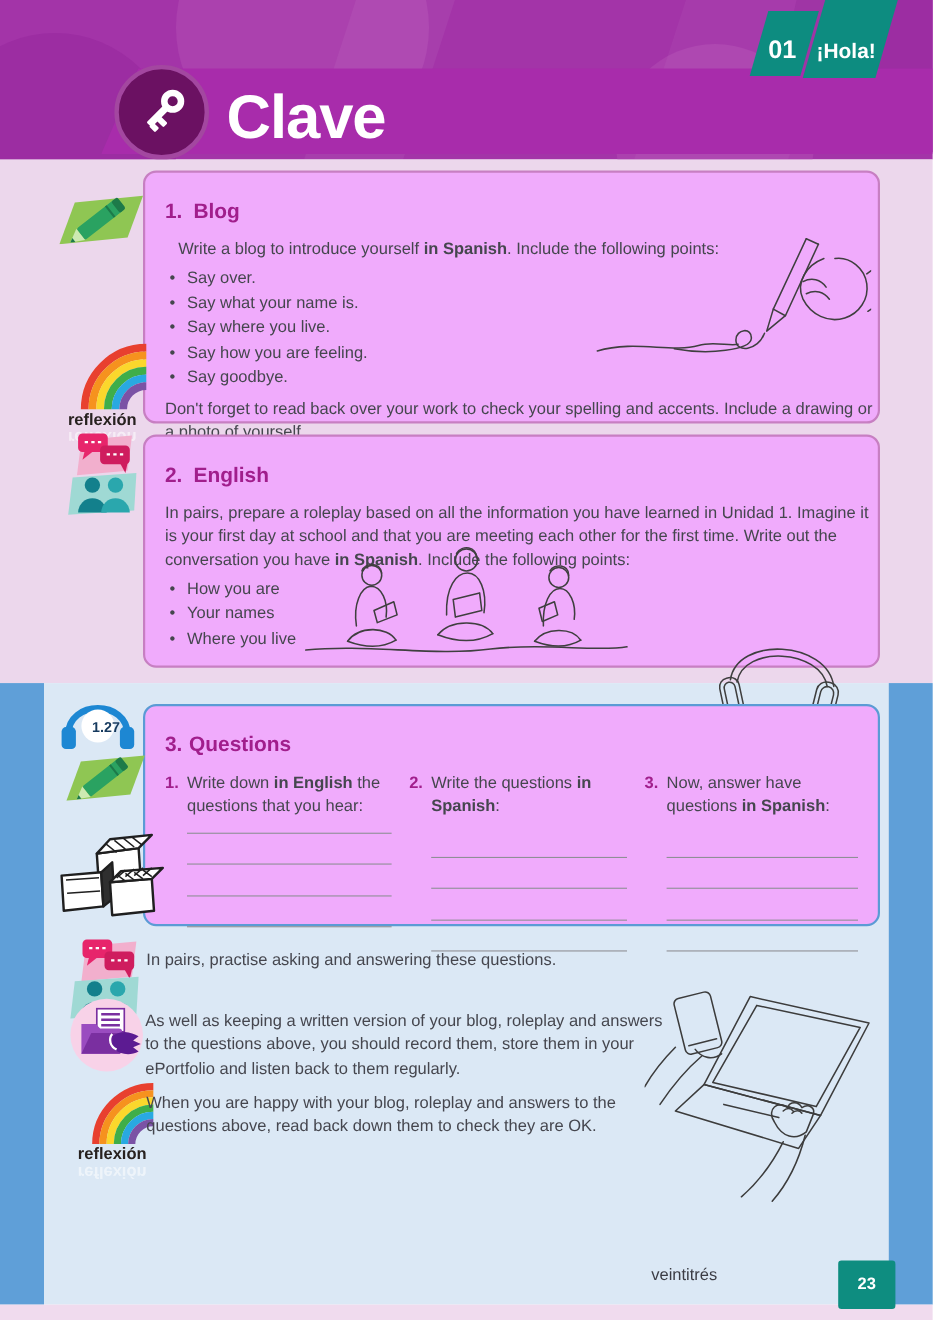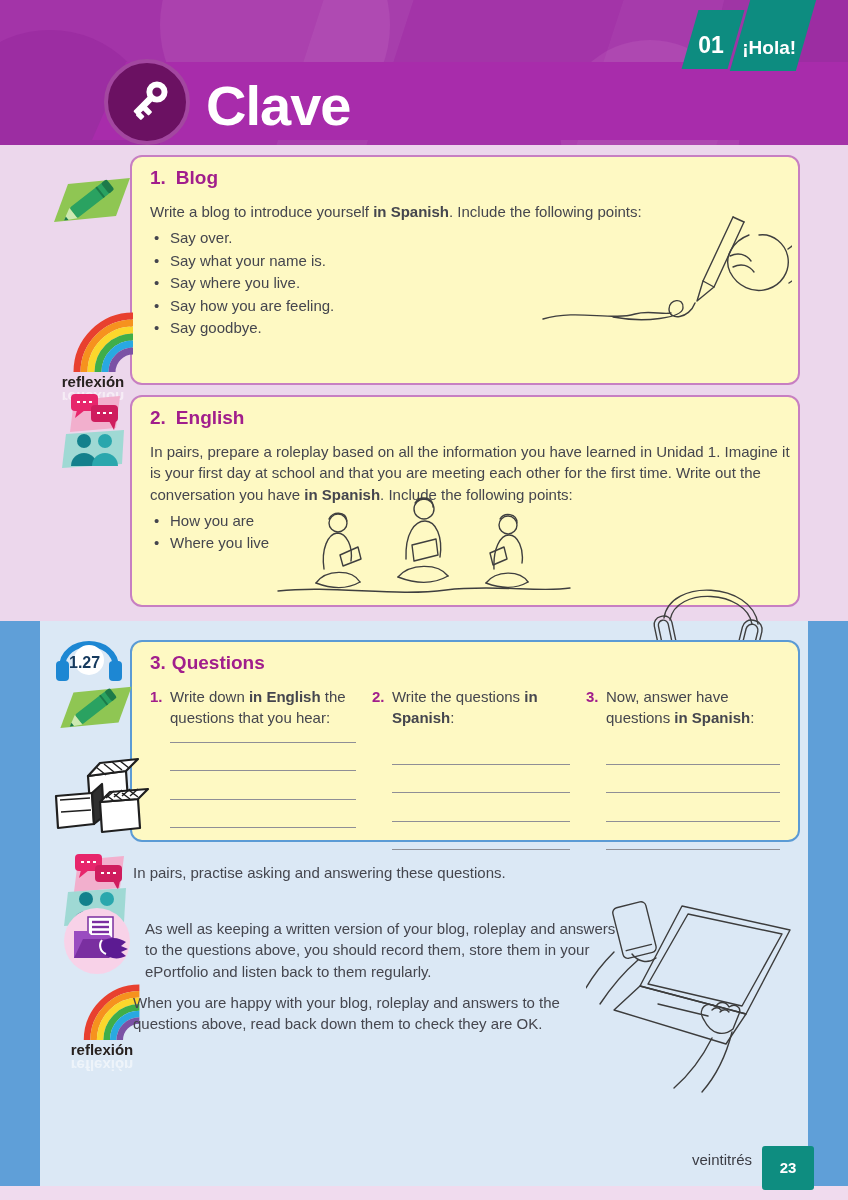--- a/index.html
+++ b/index.html
@@ -16,41 +16,41 @@
               border:4px solid #a347a0;box-sizing:border-box;display:flex;align-items:center;justify-content:center;z-index:3;}
   .clave-title{left:206px;top:66px;font-size:56px;font-weight:800;color:#fff;letter-spacing:-1px;z-index:3;}
   .unit-tab .tab{position:absolute;transform:skewX(-16deg);background:#0d8c80;display:flex;align-items:flex-end;justify-content:center;}
   .unit-tab .tab span{transform:skewX(16deg);color:#fff;font-weight:bold;}
   
   .pink-area{left:0;top:145px;width:848px;height:476px;background:#ecd7ec;}
   .blue-frame{left:0;top:621px;width:848px;height:565px;background:#dbe8f5;
               border-left:40px solid #5f9fd8;border-right:40px solid #5f9fd8;box-sizing:border-box;}
   .bottom-strip{left:0;top:1186px;width:848px;height:14px;background:#f0dbee;}
   
-  .box{position:absolute;background:#fef9c3;border-radius:12px;box-sizing:border-box;padding:8px 18px;}
+  .box{position:absolute;background:#f0abfc;border-radius:12px;box-sizing:border-box;padding:23px 18px;}
   .box.pink{border:2px solid #c77fc2;}
   .box.blue{border:2px solid #5b9bd5;}
   .box h2{margin:0 0 9px 0;font-size:19px;color:#a11e8c;}
   .box h2 .num{margin-right:10px;}
   .box h2.tight .num{margin-right:6px;}
   .b{font-weight:bold;}
   ul.dots{list-style:none;margin:5px 0 0 0;padding:0;}
   ul.dots li{padding-left:20px;position:relative;line-height:22.5px;}
   ul.dots li::before{content:"•";position:absolute;left:4px;color:#45464e;}
   
   .qcols{display:flex;gap:16px;margin-top:2px;}
   .qcol{display:flex;}
   .qcol .qnum{color:#a11e8c;font-weight:bold;width:20px;flex:none;}
   .qbody{flex:1;}
   .wlines{margin-top:13px;}
   .wline{border-bottom:1.5px solid #8f8f96;height:0;margin-bottom:27.5px;}
   
   .reflex-label{font-weight:bold;color:#27211f;font-size:15px;text-align:center;line-height:15px;}
   .reflex-mirror{transform:scaleY(-1);color:#fff;opacity:.55;margin-top:1px;}
-  .audio-badge{position:absolute;width:40px;text-align:left;font-weight:bold;font-size:16px;color:#163a5e;}
+  .audio-badge{position:absolute;width:40px;text-align:right;font-weight:bold;font-size:13px;color:#163a5e;}
   
   .footer-word{color:#3b3c44;}
   .page-badge{background:#0e8d80;color:#fff;font-weight:bold;font-size:15px;display:flex;align-items:center;justify-content:center;border-radius:3px;}
   svg{display:block;}
 </style>
 </head>
 <body>
 
 <div class="page">
 
@@ -80,28 +80,29 @@
       <div class="tab" style="right:42px;top:0;width:66px;height:62px;padding-bottom:9px;">
         <span style="font-size:19px;">¡Hola!</span>
       </div>
     </div>
   </div>
 
   <div class="abs pink-area"></div>
 
   <div class="box pink" style="left:130px;top:155px;width:670px;height:230px;">
     <h2><span class="num">1.</span><span>Blog</span></h2>
-    <div style="width:630px;"><span>Write a blog to introduce yourself </span><span class="b">in Spanish</span><span>. Include the following points:</span></div>
+    <div style="width:630px;margin-left:12px;"><span>Write a blog to introduce yourself </span><span class="b">in Spanish</span><span>. Include the following points:</span></div>
     <ul class="dots">
       <li>Say over.</li>
       <li>Say what your name is.</li>
       <li>Say where you live.</li>
       <li>Say how you are feeling.</li>
       <li>Say goodbye.</li>
     </ul>
+    <div style="width:648px;margin-top:6px;">Don't forget to read back over your work to check your spelling and accents. Include a drawing or a photo of yourself.</div>
 
     <svg class="abs" style="right:6px;top:52px;" width="255" height="118" viewBox="0 0 255 118">
       <g fill="none" stroke="#3f3f3f" stroke-width="1.4" stroke-linecap="round" stroke-linejoin="round">
         <path d="M196 8 L166 72"></path>
           <path d="M207 13 L177 78"></path>
           <path d="M196 8 L207 13"></path>
         <path d="M166 72 L177 78 L160 92 Z"></path>
         <path d="M212 26 C196 32 186 48 193 63 C200 77 216 85 231 80 C244 76 253 63 251 49 C249 35 236 24 222 26"></path>
         <path d="M196 58 C204 54 212 56 217 63"></path>
         <path d="M193 47 C201 43 209 45 214 52"></path>
@@ -111,20 +112,21 @@
         <path d="M6 110 C40 100 74 112 98 105 C112 101 126 106 134 104"></path>
       </g>
     </svg>
   </div>
 
   <div class="box pink" style="left:130px;top:395px;width:670px;height:212px;">
     <h2><span class="num">2.</span><span>English</span></h2>
     <div style="width:652px;"><span>In pairs, prepare a roleplay based on all the information you have learned in Unidad 1. Imagine it is your first day at school and that you are meeting each other for the first time. Write out the conversation you have </span><span class="b">in Spanish</span><span>. Include the following points:</span></div>
     <ul class="dots">
       <li>How you are</li>
+      <li>Your names</li>
       <li>Where you live</li>
     </ul>
 
     <svg class="abs" style="left:142px;top:92px;" width="300" height="112" viewBox="0 0 300 112">
       <g fill="none" stroke="#3f3f3f" stroke-width="1.4" stroke-linecap="round" stroke-linejoin="round">
         <path d="M4 102 C60 96 120 108 172 101 C220 95 268 104 296 99"></path>
 
         <circle cx="64" cy="34" r="9"></circle>
           <path d="M55 30 C58 22 72 22 73 32"></path>
         <path d="M50 80 C47 60 54 45 63 44 C73 44 79 58 77 72"></path>
@@ -343,21 +345,21 @@
           <line x1="30" y1="16" x2="47" y2="16"></line>
           <line x1="30" y1="21" x2="47" y2="21"></line>
           <line x1="30" y1="26" x2="47" y2="26"></line>
         </g>
       <path d="M12 25 h13 l4 4 h17 a3 3 0 0 1 3 3 v17 a3 3 0 0 1 -3 3 H12 Z" fill="#9a4cc0"></path>
       <polygon points="12,52 47,52 56,33 21,33" fill="#7a2fa0"></polygon>
       <path d="M40 36 c10 -7 18 -3 24 0 l-5 4 7 3 -7 3 5 4 c-8 4 -16 3 -24 -3 z" fill="#5c1b92"></path>
       <path d="M44 48 a9 9 0 0 1 -4 -14" fill="none" stroke="#fff" stroke-width="2"></path>
     </svg>
   </div>
-  <div class="abs" style="left:145px;top:918px;width:472px;">As well as keeping a written version of your blog, roleplay and answers to the questions above, you should record them, store them in your ePortfolio and listen back to them regularly.</div>
+  <div class="abs" style="left:132px;top:918px;width:472px;">As well as keeping a written version of your blog, roleplay and answers to the questions above, you should record them, store them in your ePortfolio and listen back to them regularly.</div>
 
   <div class="abs" style="left:58px;top:984px;width:88px;">
     <svg width="86" height="58" viewBox="0 0 92 62" style="margin:0 auto;">
       <g fill="none" stroke-width="7">
         <path d="M2 60 A56 56 0 0 1 58 4" stroke="#e8402f" transform="translate(28 0)"></path>
         <path d="M9 60 A49 49 0 0 1 58 11" stroke="#f6921e" transform="translate(28 0)"></path>
         <path d="M16 60 A42 42 0 0 1 58 18" stroke="#fbd72c" transform="translate(28 0)"></path>
         <path d="M23 60 A35 35 0 0 1 58 25" stroke="#3fae49" transform="translate(28 0)"></path>
         <path d="M30 60 A28 28 0 0 1 58 32" stroke="#29a9e1" transform="translate(28 0)"></path>
         <path d="M37 60 A21 21 0 0 1 58 39" stroke="#7b52a5" transform="translate(28 0)"></path>
@@ -381,16 +383,16 @@
       <path d="M28 60 C18 70 8 82 0 96"></path>
       <path d="M52 68 C38 80 26 94 14 112"></path>
       <path d="M46 62 C52 70 62 72 70 66"></path>
       <path d="M118 128 c-8 -12 4 -20 12 -13 c2 -6 10 -6 13 0 c6 -4 13 0 10 7 l-6 15 c-10 8 -22 5 -29 -9 z"></path>
       <path d="M126 118 c3 -3 7 -3 9 0 M134 120 c3 -3 7 -3 9 0"></path>
       <path d="M126 146 C116 166 104 182 88 196"></path>
       <path d="M146 140 C140 164 130 184 116 200"></path>
     </g>
   </svg>
 
-  <div class="abs footer-word" style="left:580px;top:1149px;width:172px;text-align:right;">veintitrés</div>
+  <div class="abs footer-word" style="left:592px;top:1149px;width:172px;text-align:left;">veintitrés</div>
   <div class="abs page-badge" style="left:762px;top:1146px;width:52px;height:44px;">23</div>
 
 </div>
 
 </body></html>

